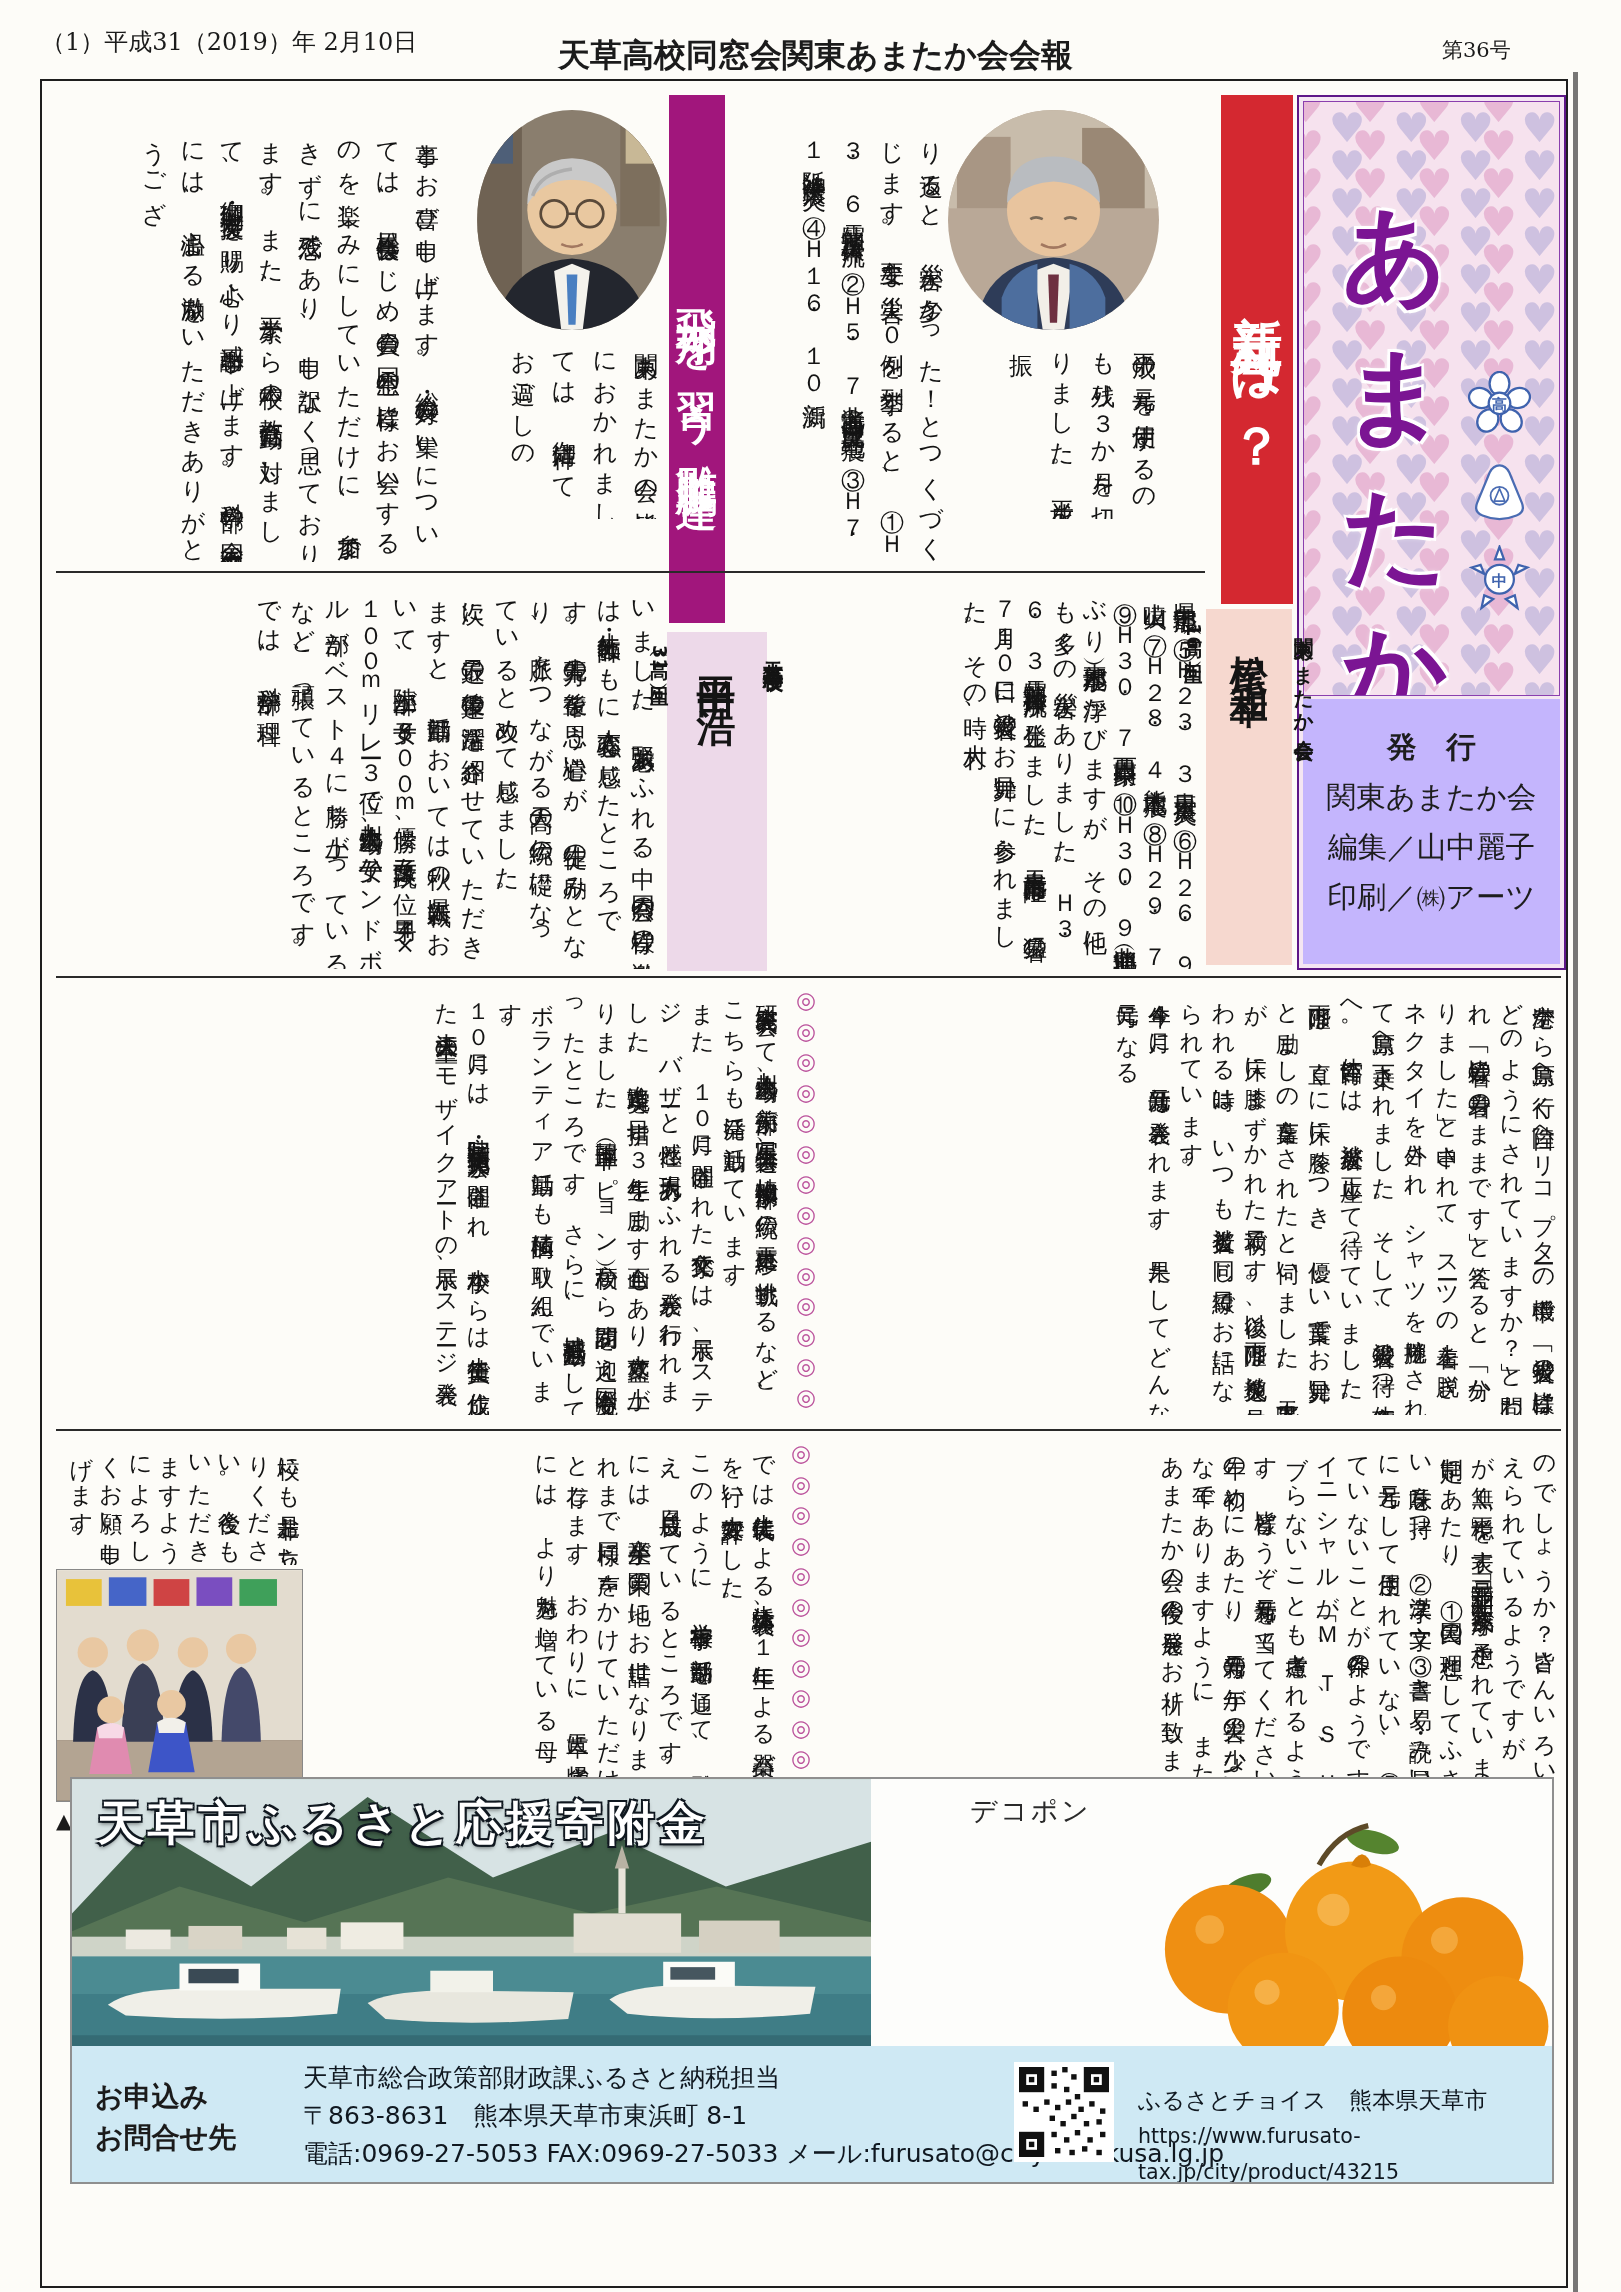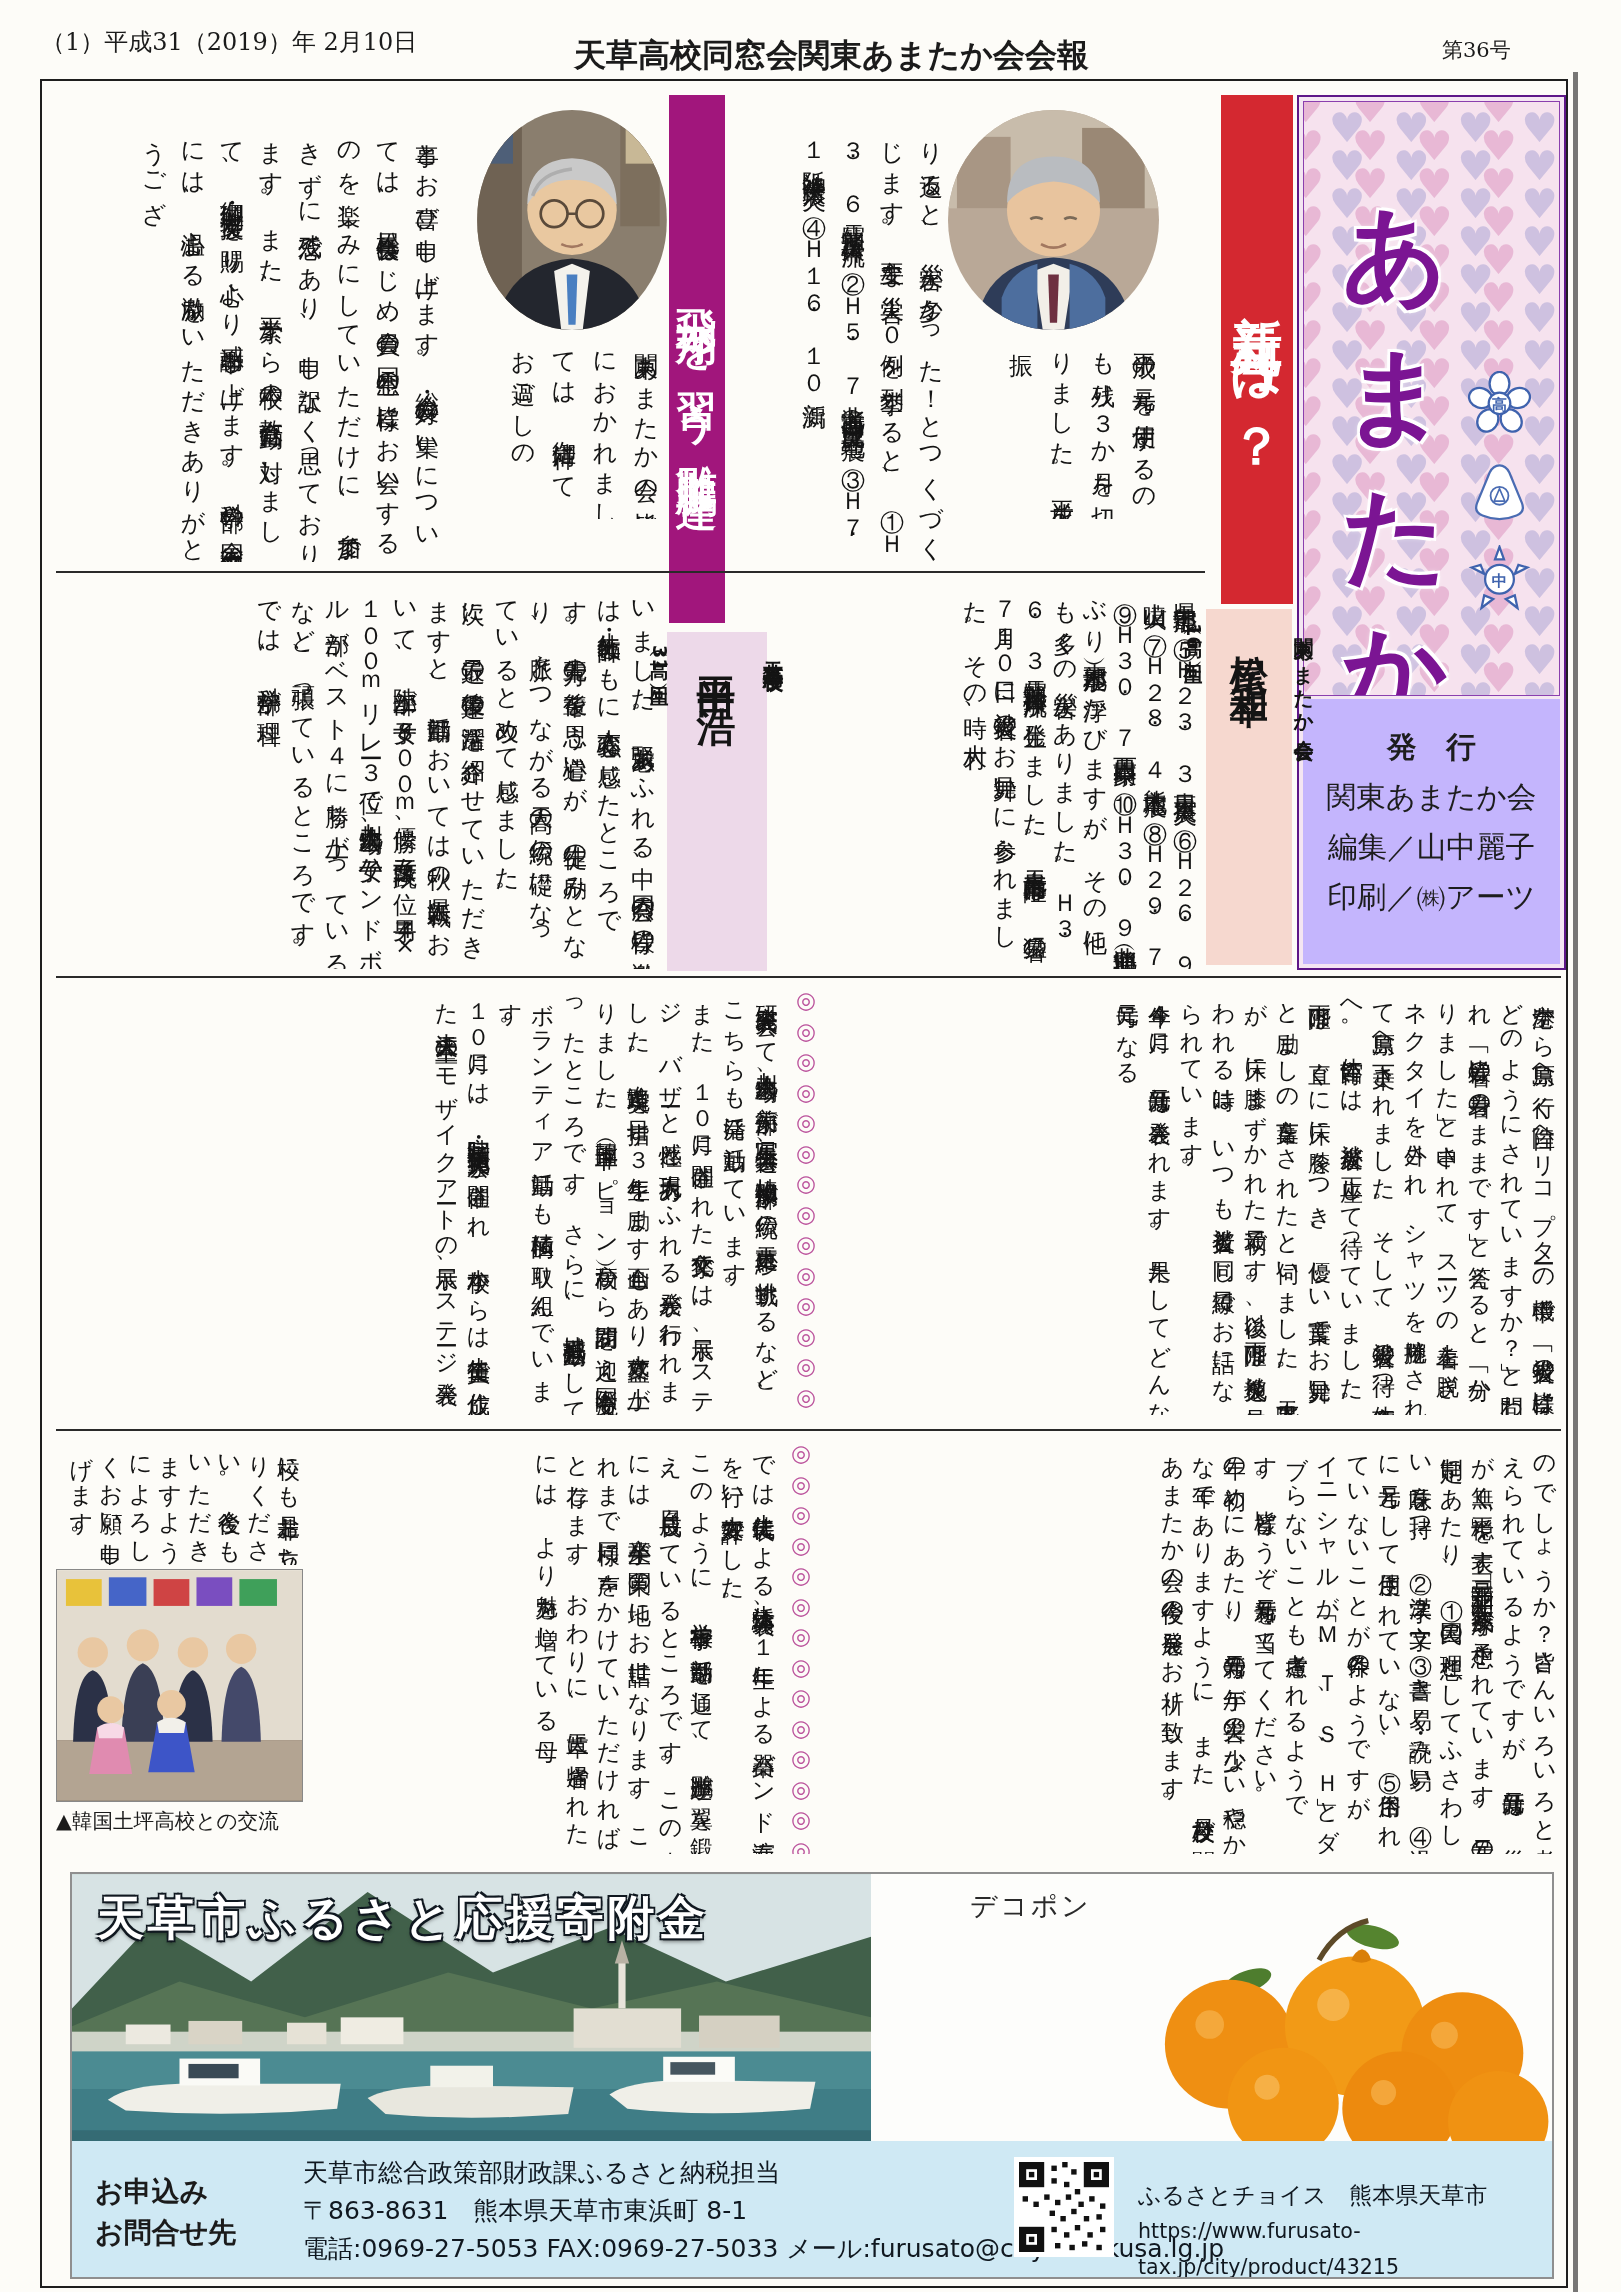--- a/index.html
+++ b/index.html
@@ -19,21 +19,21 @@
           font-family:"DejaVu Sans","Liberation Sans",sans-serif;}
   .chain{font-size:23px;letter-spacing:4.5px;color:#bb539c;line-height:27px;}
   .adline{font-size:27px;font-weight:bold;line-height:42px;}
 </style>
 </head>
 <body>
 
 <div id="page">
 
   <div class="abs" style="left:41px;top:26px;font-size:24px;">（1）平成31（2019）年 2月10日</div>
-  <div class="abs" style="left:518px;top:34px;width:627px;text-align:center;font-size:32px;font-weight:bold;">天草高校同窓会関東あまたか会会報</div>
+  <div class="abs" style="left:502px;top:34px;width:627px;text-align:center;font-size:32px;font-weight:bold;">天草高校同窓会関東あまたか会会報</div>
   <div class="abs" style="left:1442px;top:36px;font-size:21px;">第36号</div>
 
   <div class="abs" style="left:1573px;top:72px;width:4.5px;height:2221px;background:#4a4a4a;opacity:.75;"></div>
 
   <div class="abs mainbox" style="left:40px;top:79px;width:1524px;height:2205px;"></div>
 
   <div class="abs" style="left:1297px;top:95px;width:265px;height:871px;border:2.7px solid #5e1788;background:#f4e6f2;">
     <div class="abs" style="left:3.6px;top:3.6px;right:3.6px;height:593px;border:1.8px solid #8b3fae;overflow:hidden;background:#f6e2ee;">
       <div class="hearts" style="left:-16px;top:-12.5px;width:296px;color:rgba(224,156,197,0.6);">♥ ♥ ♥ ♥ ♥ ♥ ♥ ♥ ♥ ♥ ♥ ♥ ♥ ♥ ♥ ♥ ♥ ♥ ♥ ♥ ♥ ♥ ♥ ♥ ♥ ♥ ♥ ♥ ♥ ♥ ♥ ♥ ♥ ♥ ♥ ♥ ♥ ♥ ♥ ♥ ♥ ♥ ♥ ♥ ♥ ♥ ♥ ♥ ♥ ♥ ♥ ♥ ♥ ♥ ♥ ♥ ♥ ♥ ♥ ♥ ♥ ♥ ♥ ♥ ♥ ♥ ♥ ♥ ♥ ♥ ♥ ♥ ♥ ♥ ♥ ♥ ♥ ♥ ♥ ♥ ♥ ♥ ♥ ♥ ♥ ♥ ♥ ♥ ♥ ♥ ♥ ♥ ♥ ♥ ♥ ♥ ♥ ♥ ♥ ♥ ♥ ♥ ♥ ♥ ♥ ♥ ♥ ♥ ♥ ♥ ♥ ♥ ♥ ♥ ♥ ♥ ♥ ♥ ♥ ♥ ♥ ♥ ♥ ♥ ♥ ♥ ♥ ♥ ♥ ♥ ♥ ♥ ♥ ♥ ♥ ♥ ♥ ♥ ♥ ♥ ♥ ♥ ♥ ♥ ♥ ♥ ♥ ♥ ♥ ♥ </div>
       <div class="hearts" style="left:-39px;top:7.2px;width:304px;color:rgba(173,166,214,0.55);">♥ ♥ ♥ ♥ ♥ ♥ ♥ ♥ ♥ ♥ ♥ ♥ ♥ ♥ ♥ ♥ ♥ ♥ ♥ ♥ ♥ ♥ ♥ ♥ ♥ ♥ ♥ ♥ ♥ ♥ ♥ ♥ ♥ ♥ ♥ ♥ ♥ ♥ ♥ ♥ ♥ ♥ ♥ ♥ ♥ ♥ ♥ ♥ ♥ ♥ ♥ ♥ ♥ ♥ ♥ ♥ ♥ ♥ ♥ ♥ ♥ ♥ ♥ ♥ ♥ ♥ ♥ ♥ ♥ ♥ ♥ ♥ ♥ ♥ ♥ ♥ ♥ ♥ ♥ ♥ ♥ ♥ ♥ ♥ ♥ ♥ ♥ ♥ ♥ ♥ ♥ ♥ ♥ ♥ ♥ ♥ ♥ ♥ ♥ ♥ ♥ ♥ ♥ ♥ ♥ ♥ ♥ ♥ ♥ ♥ ♥ ♥ ♥ ♥ ♥ ♥ ♥ ♥ ♥ ♥ ♥ ♥ ♥ ♥ ♥ ♥ ♥ ♥ ♥ ♥ ♥ ♥ ♥ ♥ ♥ ♥ ♥ ♥ ♥ ♥ ♥ ♥ ♥ ♥ ♥ ♥ ♥ ♥ ♥ ♥ </div>
@@ -191,21 +191,21 @@
       <path d="M45 176 L75 176 L84 228 L36 228 Z" fill="#e08bb0"></path>
       <path d="M45 176 Q60 166 75 176 L73 188 L47 188 Z" fill="#f7d9e6"></path>
     </svg>
   </div>
   <div class="abs gothic" style="left:56px;top:1807px;font-size:20.6px;font-weight:normal;">▲韓国土坪高校との交流</div>
 
   <div class="abs rule" style="left:56px;top:571px;width:1149px;"></div>
   <div class="abs rule" style="left:56px;top:976px;width:1505px;"></div>
   <div class="abs rule" style="left:56px;top:1429px;width:1505px;"></div>
 
-  <div class="abs" style="left:70px;top:1872px;width:1480px;height:403px;border:2.7px solid #8f8f8f;background:#15803d;overflow:hidden;">
+  <div class="abs" style="left:70px;top:1777px;width:1480px;height:403px;border:2.7px solid #8f8f8f;background:#15803d;overflow:hidden;">
 
     <div class="abs" style="left:0;top:0;width:799px;height:267px;overflow:hidden;">
       <svg width="799" height="267" viewBox="0 0 892 298">
         <rect width="892" height="298" fill="#d7e3e4"></rect>
         <path d="M0 150 L90 54 L200 120 L330 20 L470 110 L600 60 L730 120 L892 70 L892 190 L0 190 Z" fill="#41604a"></path>
         <path d="M0 170 L120 120 L260 160 L420 110 L580 150 L720 120 L892 160 L892 200 L0 200 Z" fill="#567455"></path>
         <rect x="0" y="176" width="892" height="26" fill="#cfd4c8"></rect>
         <rect x="60" y="168" width="50" height="22" fill="#ece9e0"></rect>
           <rect x="130" y="164" width="60" height="26" fill="#d9d4c6"></rect>
         <rect x="240" y="166" width="44" height="24" fill="#e6e2d6"></rect>

